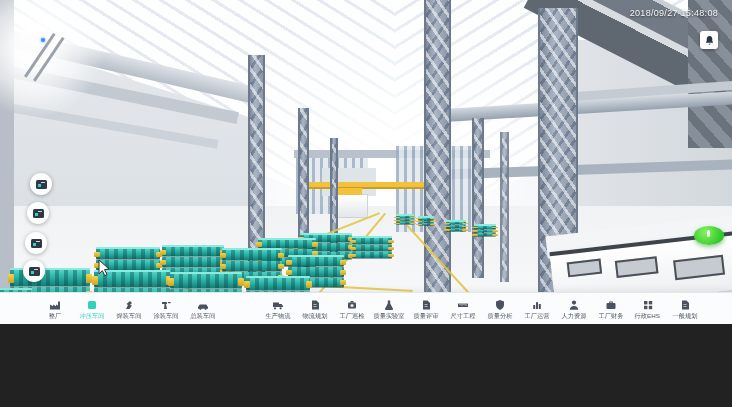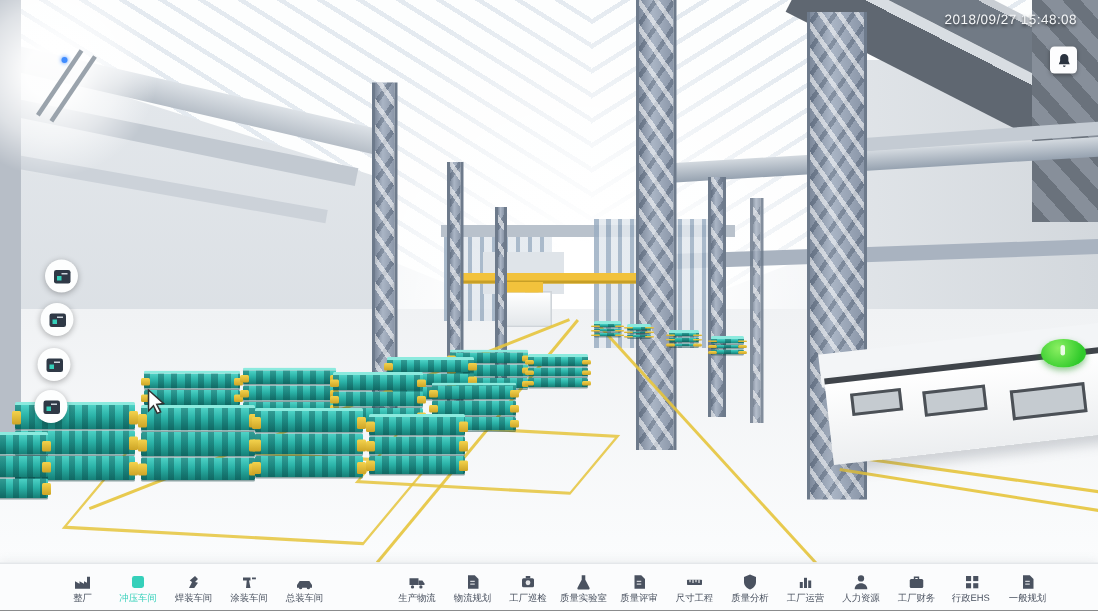--- a/index.html
+++ b/index.html
@@ -1,18 +1,18 @@
 <!DOCTYPE html>
 <html style="--accent: #35d0ba;"><head>
 <meta charset="utf-8">
 <style>
   :root{ --accent:#35d0ba; }
   html,body{margin:0;padding:0;background:#222;}
   *{box-sizing:border-box;}
-  .viewport{position:relative;width:732px;height:407px;overflow:hidden;
+  .viewport{position:relative;width:732px;height:324px;overflow:hidden;
     font-family:"Liberation Sans","DejaVu Sans",sans-serif;background:#eef1f4;}
 
   
   .scene{position:absolute;inset:0 0 32px 0;overflow:hidden;background:linear-gradient(#f7f9fb 0%,#eef1f4 55%,#f2f4f6 100%);}
   .ceil{position:absolute;top:0;height:228px;}
   .ceil-l{left:0;width:394px;background:repeating-linear-gradient(32deg,#fdfefe 0 11px,#e4eaf0 11px 14px);
     clip-path:polygon(0 0,100% 0,100% 100%,0 30%);}
   .ceil-r{left:394px;width:338px;background:repeating-linear-gradient(148deg,#fdfefe 0 11px,#e4eaf0 11px 14px);
     clip-path:polygon(0 0,100% 0,100% 42%,0 100%);}
   .ceil-fade{position:absolute;left:0;top:0;width:732px;height:240px;

